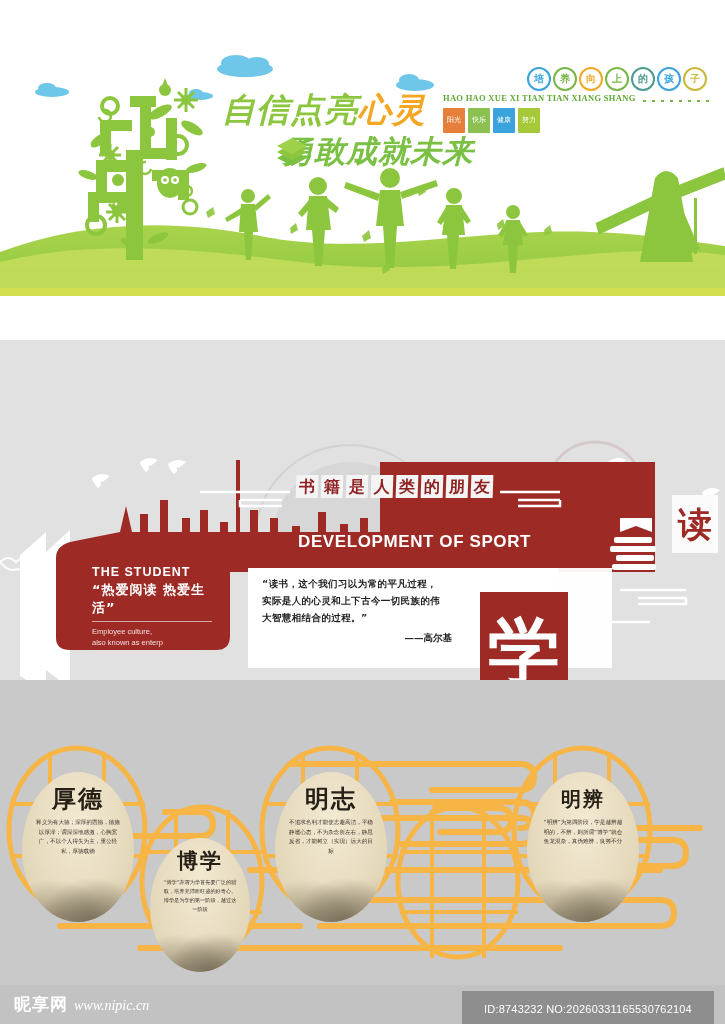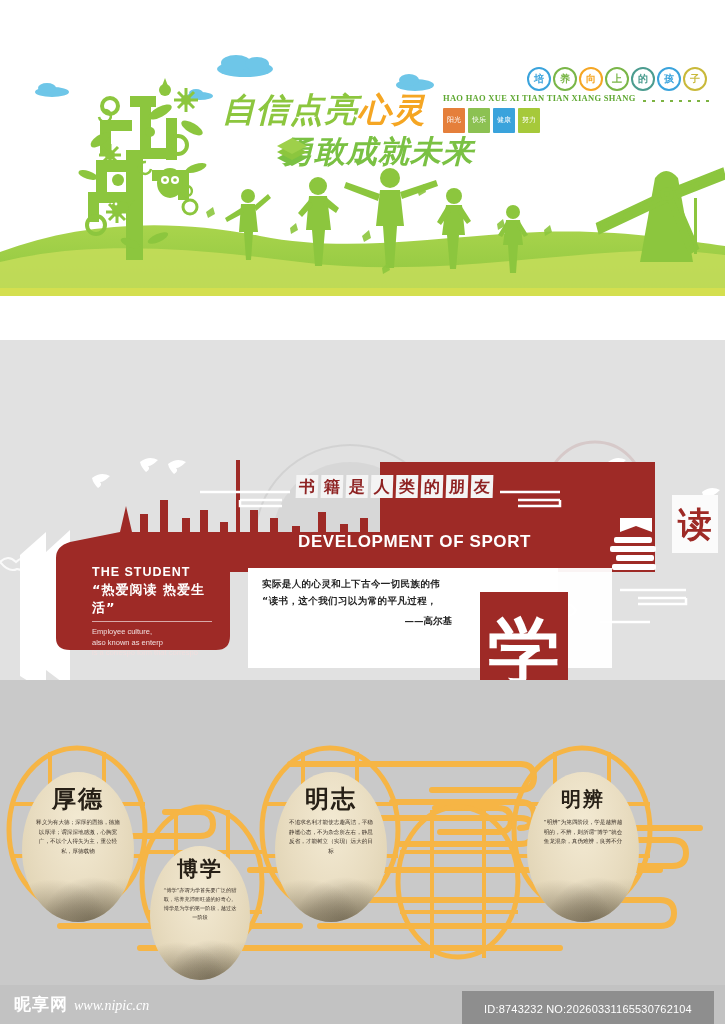--- a/index.html
+++ b/index.html
@@ -417,22 +417,23 @@
       <div class="st-en">THE STUDENT</div>
       <div class="st-cn">“热爱阅读  热爱生活”</div>
       <div class="st-sub">
         <div>Employee culture,</div>
         <div>also known as enterp</div>
         <div>is a correspo form that correspo</div>
       </div>
     </div>
 
     <div class="quote-block">
+      <div class="q-line">“读书，这个我们习以为常的平凡过程，</div>
       <div class="q-line">实际是人的心灵和上下古今一切民族的伟</div>
-      <div class="q-line">“读书，这个我们习以为常的平凡过程，</div>
+      <div class="q-line">大智慧相结合的过程。”</div>
       <div class="q-author">——高尔基</div>
     </div>
   </div>
 
   <div class="xue-box">
     <span>学</span>
   </div>
   <div class="du-box">
     <span>读</span>
   </div>
@@ -485,21 +486,21 @@
         <line x1="555" y1="72" x2="555" y2="230"></line>
           <line x1="609" y1="72" x2="609" y2="230"></line>
       </g>
     </svg>
 
     <div class="med" style="left:22px;top:92px;width:112px;height:136px;padding-top:14px;">
       <div class="med-title" style="font-size:24px;line-height:26px;">厚德</div>
       <div class="med-body" style="font-size:5.6px;line-height:9.5px;width:84px;margin-top:6px;">释义为有大德；深厚的恩德，德施以厚泽；谓深深地感激，心胸宽广，不以个人得失为主，重公轻私，厚德载物</div>
     </div>
 
-    <div class="med" style="left:150px;top:166px;width:100px;height:122px;padding-top:12px;">
+    <div class="med" style="left:150px;top:158px;width:100px;height:122px;padding-top:12px;">
       <div class="med-title" style="font-size:21px;line-height:23px;">博学</div>
       <div class="med-body" style="font-size:5.2px;line-height:9px;width:76px;margin-top:5px;">“博学”亦谓为学首先要广泛的猎取，培养充沛而旺盛的好奇心。博学是为学的第一阶段，越过这一阶段</div>
     </div>
 
     <div class="med" style="left:275px;top:92px;width:112px;height:136px;padding-top:14px;">
       <div class="med-title" style="font-size:24px;line-height:26px;">明志</div>
       <div class="med-body" style="font-size:5.6px;line-height:9.5px;width:84px;margin-top:6px;">不追求名利才能使志趣高洁，平稳静谧心态，不为杂念所左右，静思反省，才能树立（实现）远大的目标</div>
     </div>
 
 

